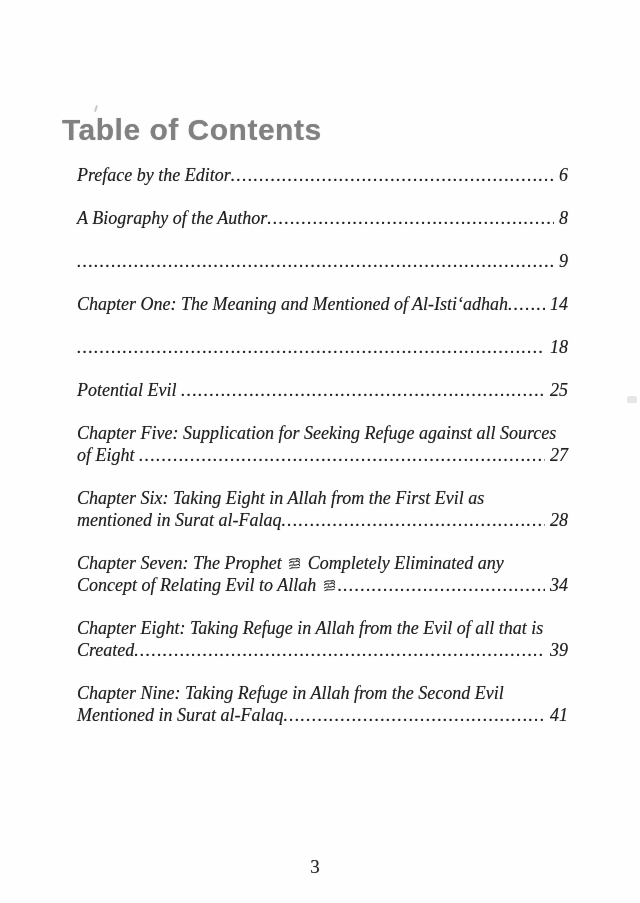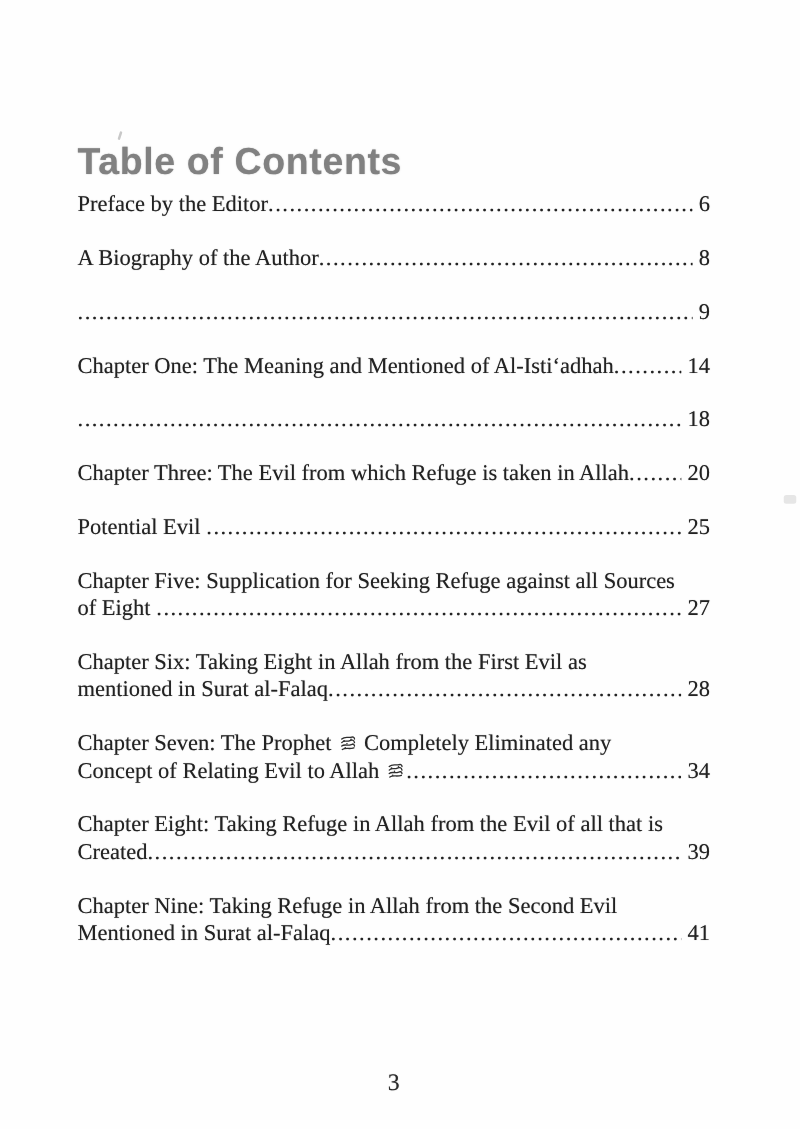--- a/index.html
+++ b/index.html
@@ -19,25 +19,26 @@
   .content {
     padding: 112px 72px 0 62px;
   }
   .toc-title {
     font-family: "Liberation Sans", "DejaVu Sans", sans-serif;
     font-size: 30px;
     line-height: 36px;
     font-weight: 700;
     color: #818181;
     letter-spacing: 0.5px;
-    margin: 0 0 4px 0;
+    margin: 0 0 16px 0;
     text-shadow: 0 0 1px rgba(130,130,130,0.65);
   }
   .toc-entry {
-    margin: 0 0 21px 0;
+    margin: 0 0 21px 15px;
+    font-style: italic;
   }
   .toc-line {
     display: flex;
     align-items: baseline;
     font-size: 18px;
     line-height: 22px;
   }
   .line-text {
     white-space: pre;
     text-shadow: 0 0 0.7px rgba(30,30,30,0.5);
@@ -131,27 +132,20 @@
           </div>
         </div>
         <div class="toc-entry">
           <div class="toc-line">
             <span class="dots"></span>
             <span class="pgnum">18</span>
           </div>
         </div>
         <div class="toc-entry">
           <div class="toc-line">
-            <span class="line-text">Chapter Three: The Evil from which Refuge is taken in Allah</span>
-            <span class="dots"></span>
-            <span class="pgnum">20</span>
-          </div>
-        </div>
-        <div class="toc-entry">
-          <div class="toc-line">
             <span class="line-text">Potential Evil </span>
             <span class="dots"></span>
             <span class="pgnum">25</span>
           </div>
         </div>
         <div class="toc-entry">
           <div class="toc-line">
             <span class="line-text">Chapter Five: Supplication for Seeking Refuge against all Sources</span>
           </div>
           <div class="toc-line">

